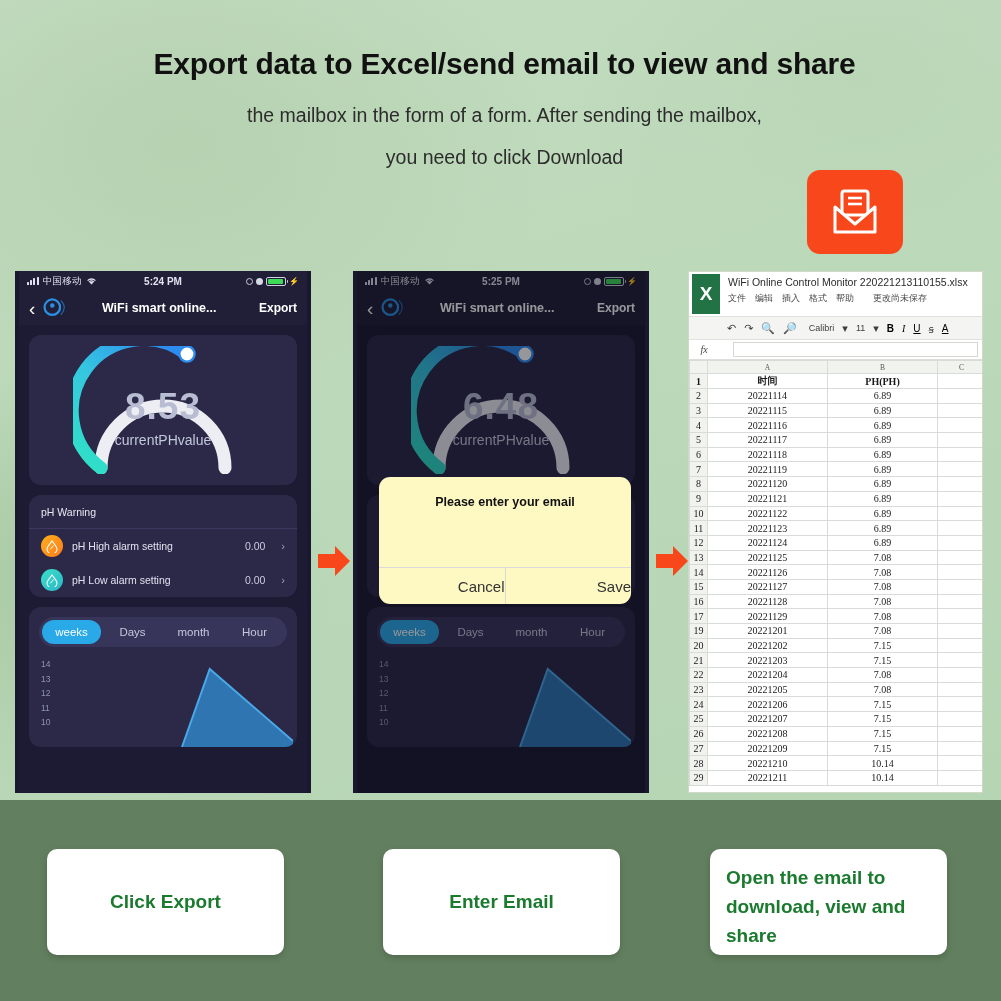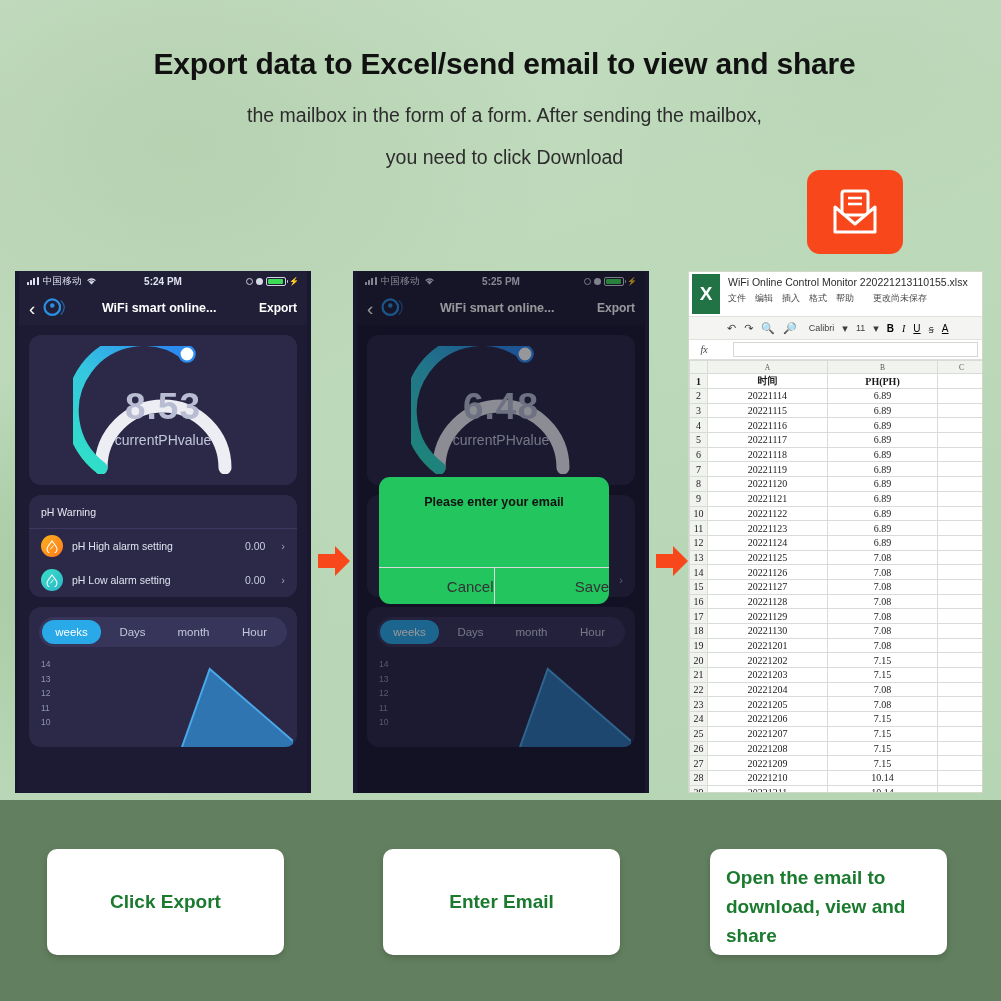--- a/index.html
+++ b/index.html
@@ -118,22 +118,22 @@
     line-height: 24px; border-radius: 14px;
   }
   .seg div.active { background: #2aa9e8; color: #fff; }
   .yaxis { position: absolute; left: 12px; top: 50px; }
   .yaxis span { display: block; font-size: 8.5px; color: #8e93b4; line-height: 14.5px; }
   .plot { position: absolute; left: 36px; right: 4px; top: 48px; height: 92px; }
 
   
   .dim { position: absolute; inset: 0; background: rgba(8,8,16,0.42); }
   .modal {
-    position: absolute; left: 22px; top: 206px; width: 230px;
-    background: #22c55e; border-radius: 11px; overflow: hidden;
+    position: absolute; left: 22px; top: 206px; width: 252px;
+    background: #fef9c3; border-radius: 11px; overflow: hidden;
   }
   .modal-title { text-align: center; font-size: 12.5px; font-weight: bold; color: #111; padding: 18px 10px 0; }
   .modal-body { height: 58px; }
   .modal-actions { display: flex; border-top: 1px solid #dadada; height: 37px; }
   .modal-actions div {
     flex: 1; text-align: right; line-height: 37px; font-size: 15px; color: #333;
   }
   .modal-actions div:first-child { border-right: 1px solid #dadada; }
 
   
@@ -584,26 +584,20 @@
           <td>7.08</td>
           <td></td>
         </tr>
         <tr>
           <td class="xl-rowh">17</td>
           <td>20221129</td>
           <td>7.08</td>
           <td></td>
         </tr>
         <tr>
-          <td class="xl-rowh">18</td>
-          <td>20221130</td>
-          <td>7.08</td>
-          <td></td>
-        </tr>
-        <tr>
           <td class="xl-rowh">19</td>
           <td>20221201</td>
           <td>7.08</td>
           <td></td>
         </tr>
         <tr>
           <td class="xl-rowh">20</td>
           <td>20221202</td>
           <td>7.15</td>
           <td></td>

